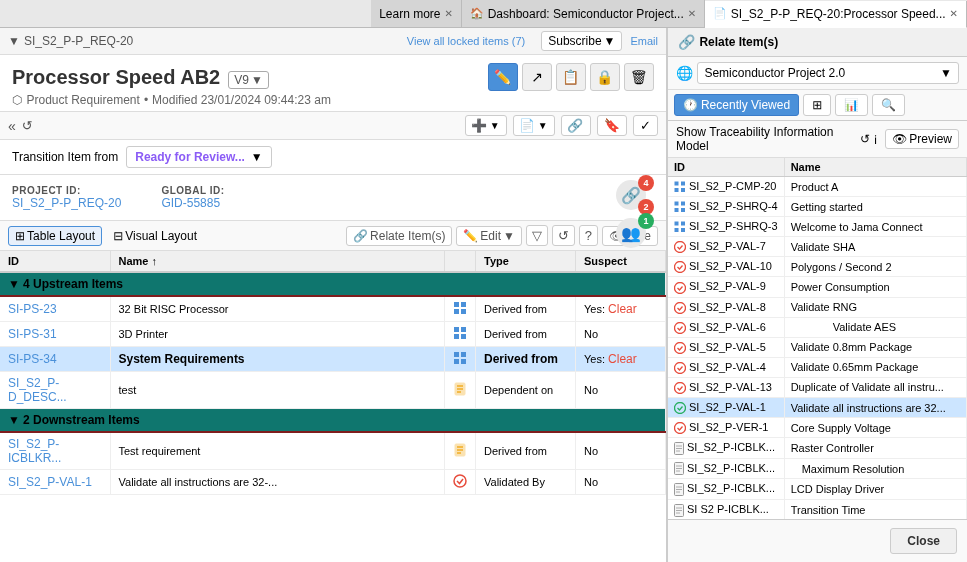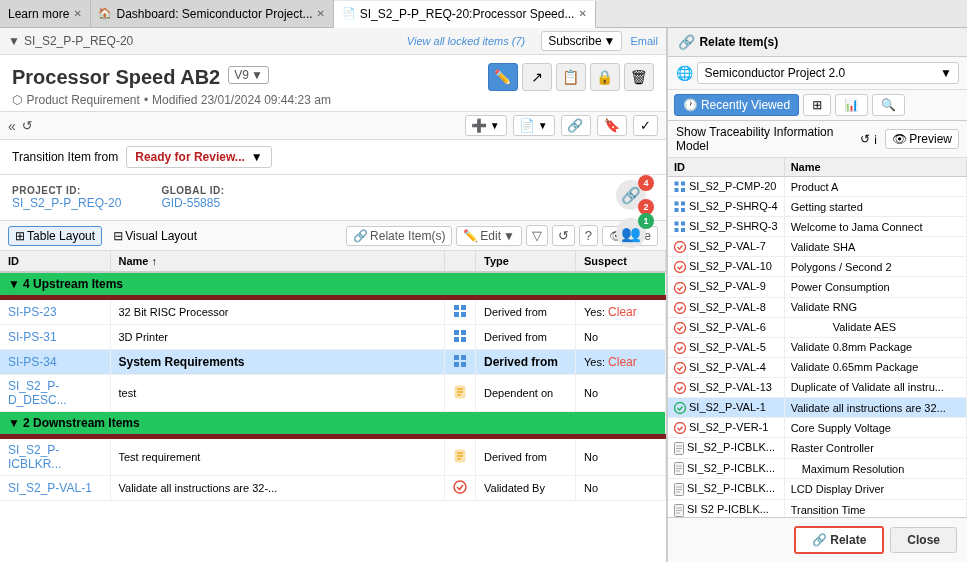--- a/index.html
+++ b/index.html
@@ -1,21 +1,21 @@
 <!DOCTYPE html>
 <html><head>
   <meta charset="utf-8">
   <style>
     * { box-sizing: border-box; margin: 0; padding: 0; font-family: Arial, sans-serif; font-size: 12px; }
     body { width: 967px; height: 562px; overflow: hidden; background: #fff; display: flex; flex-direction: column; }
 
     
     .tab-bar {
       display: flex; align-items: center; background: #e8e8e8; border-bottom: 1px solid #bbb;
-      height: 28px; flex-shrink: 0;
+      height: 28px; flex-shrink: 0; justify-content: flex-end;
     }
     .tab {
       display: flex; align-items: center; padding: 0 8px; height: 100%; border-right: 1px solid #bbb;
       cursor: pointer; white-space: nowrap; font-size: 11px; background: #d5d5d5; gap: 4px;
     }
     .tab.active { background: #fff; border-bottom: 1px solid #fff; margin-bottom: -1px; }
     .tab .close-icon { color: #666; font-size: 10px; cursor: pointer; }
     .tab .tab-icon { font-size: 11px; }
 
     
@@ -32,43 +32,43 @@
     .item-title-row { display: flex; align-items: center; justify-content: space-between; }
     .item-title { font-size: 20px; font-weight: bold; color: #333; display: flex; align-items: center; gap: 8px; }
     .version-badge { font-size: 12px; font-weight: normal; color: #555; border: 1px solid #aaa; border-radius: 3px; padding: 1px 5px; cursor: pointer; display: flex; align-items: center; gap: 2px; }
     .item-subtitle { font-size: 11px; color: #666; margin-top: 2px; display: flex; align-items: center; gap: 4px; }
     .header-actions { display: flex; align-items: center; gap: 4px; }
     .action-btn {
       width: 30px; height: 28px; border: 1px solid #ccc; border-radius: 3px; background: #f0f0f0;
       display: flex; align-items: center; justify-content: center; cursor: pointer; font-size: 14px;
     }
     .action-btn.primary { background: #4a90d9; color: #fff; border-color: #3a7bc8; }
-    .view-locked { font-size: 11px; color: #4a90d9; cursor: pointer; margin-right: 8px; font-style: italic; }
+    .view-locked { font-size: 11px; color: #4a90d9; cursor: pointer; margin-right: 8px; }
 
     
     .transition-bar { display: flex; align-items: center; padding: 6px 12px; background: #fff; border-bottom: 1px solid #ddd; gap: 8px; }
     .transition-dropdown { display: flex; align-items: center; border: 1px solid #ccc; border-radius: 3px; padding: 3px 8px; background: #fff; cursor: pointer; font-size: 11px; }
-    .transition-dropdown strong { color: #b91c1c; }
+    .transition-dropdown strong { color: #8b5cf6; }
 
     
     .fields-area { padding: 10px 12px; border-bottom: 1px solid #ddd; display: flex; gap: 40px; position: relative; }
     .field-group { display: flex; flex-direction: column; }
     .field-label { font-size: 10px; font-weight: bold; color: #555; letter-spacing: 0.5px; }
     .field-value { color: #4a90d9; cursor: pointer; font-size: 12px; }
     .bubble-container { position: absolute; right: 20px; top: 5px; display: flex; flex-direction: column; gap: 8px; align-items: flex-end; }
 
     
     .table-area { flex: 1; overflow: auto; }
     .layout-btn { display: flex; align-items: center; gap: 2px; padding: 2px 6px; border: 1px solid transparent; border-radius: 3px; cursor: pointer; font-size: 11px; }
     .layout-btn.active { border-color: #4a90d9; background: #e8f0fb; }
 
     table { width: 100%; border-collapse: collapse; }
     th { background: #f0f0f0; border-bottom: 2px solid #ccc; border-right: 1px solid #ddd; padding: 4px 8px; text-align: left; font-size: 11px; font-weight: bold; position: sticky; top: 0; z-index: 1; white-space: nowrap; }
     td { border-bottom: 1px solid #eee; border-right: 1px solid #eee; padding: 4px 8px; font-size: 11px; }
-    tr.group-header td { background: #22c55e; font-weight: bold; font-size: 11px; border-bottom: 5px solid #7f1d1d; }
+    tr.group-header td { background: #0f766e; font-weight: bold; font-size: 11px; border-bottom: 2px solid #7f1d1d; }
     tr.highlight { background: #cce5ff; }
     .link { color: #4a90d9; cursor: pointer; text-decoration: none; }
     .clear-link { color: #e74c3c; cursor: pointer; }
 
     
     .right-panel { width: 300px; flex-shrink: 0; display: flex; flex-direction: column; border-left: 1px solid #ccc; background: #fff; }
     .right-header { display: flex; align-items: center; justify-content: space-between; padding: 6px 10px; background: #f0f0f0; border-bottom: 1px solid #ccc; font-weight: bold; font-size: 12px; }
     .project-dropdown { flex: 1; border: 1px solid #ccc; border-radius: 3px; padding: 3px 6px; font-size: 12px; background: #fff; cursor: pointer; display: flex; align-items: center; justify-content: space-between; }
 
     .right-tabs { display: flex; align-items: center; padding: 4px 6px; border-bottom: 1px solid #ccc; gap: 4px; background: #f9f9f9; }
@@ -126,21 +126,21 @@
         <span style="font-size:11px; cursor:pointer; border:1px solid #ccc; border-radius:3px; padding:2px 6px; background:#fff; display:flex; align-items:center; gap:2px;">
           <span>Subscribe</span>
           <span>▼</span>
         </span>
         <span style="font-size:11px; cursor:pointer; color:#4a90d9;">Email</span>
       </div>
     </div>
 
     <div class="item-header">
       <div class="item-title-row">
-        <div style="display:flex; align-items:flex-start; gap:8px;">
+        <div style="display:flex; align-items:flex-end; gap:8px;">
           <span class="item-title">Processor Speed AB2</span>
           <span class="version-badge">
             <span>V9</span>
             <span>▼</span>
           </span>
         </div>
         <div class="header-actions">
           <div class="action-btn primary">✏️</div>
           <div class="action-btn">↗</div>
           <div class="action-btn">📋</div>
@@ -520,22 +520,18 @@
                   <line x1="2" y1="6.5" x2="8" y2="6.5" stroke="#999" stroke-width="0.8"></line>
                   <line x1="2" y1="9" x2="6" y2="9" stroke="#999" stroke-width="0.8"></line>
                 </svg><span style="font-size:11px;">SI S2 P-ICBLK...</span></td>
               <td style="font-size: 11px; white-space: nowrap; overflow: hidden; text-overflow: ellipsis; max-width: 160px;">Transition Time</td>
             </tr>
           </tbody>
       </table>
     </div>
 
     <div class="right-footer">
-      <button class="relate-action-btn primary">
-        <span>🔗</span>
-        <span>Relate</span>
-      </button>
       <button class="relate-action-btn secondary">
         <span>Close</span>
       </button>
     </div>
   </div>
 </div>
 
 </body></html>

